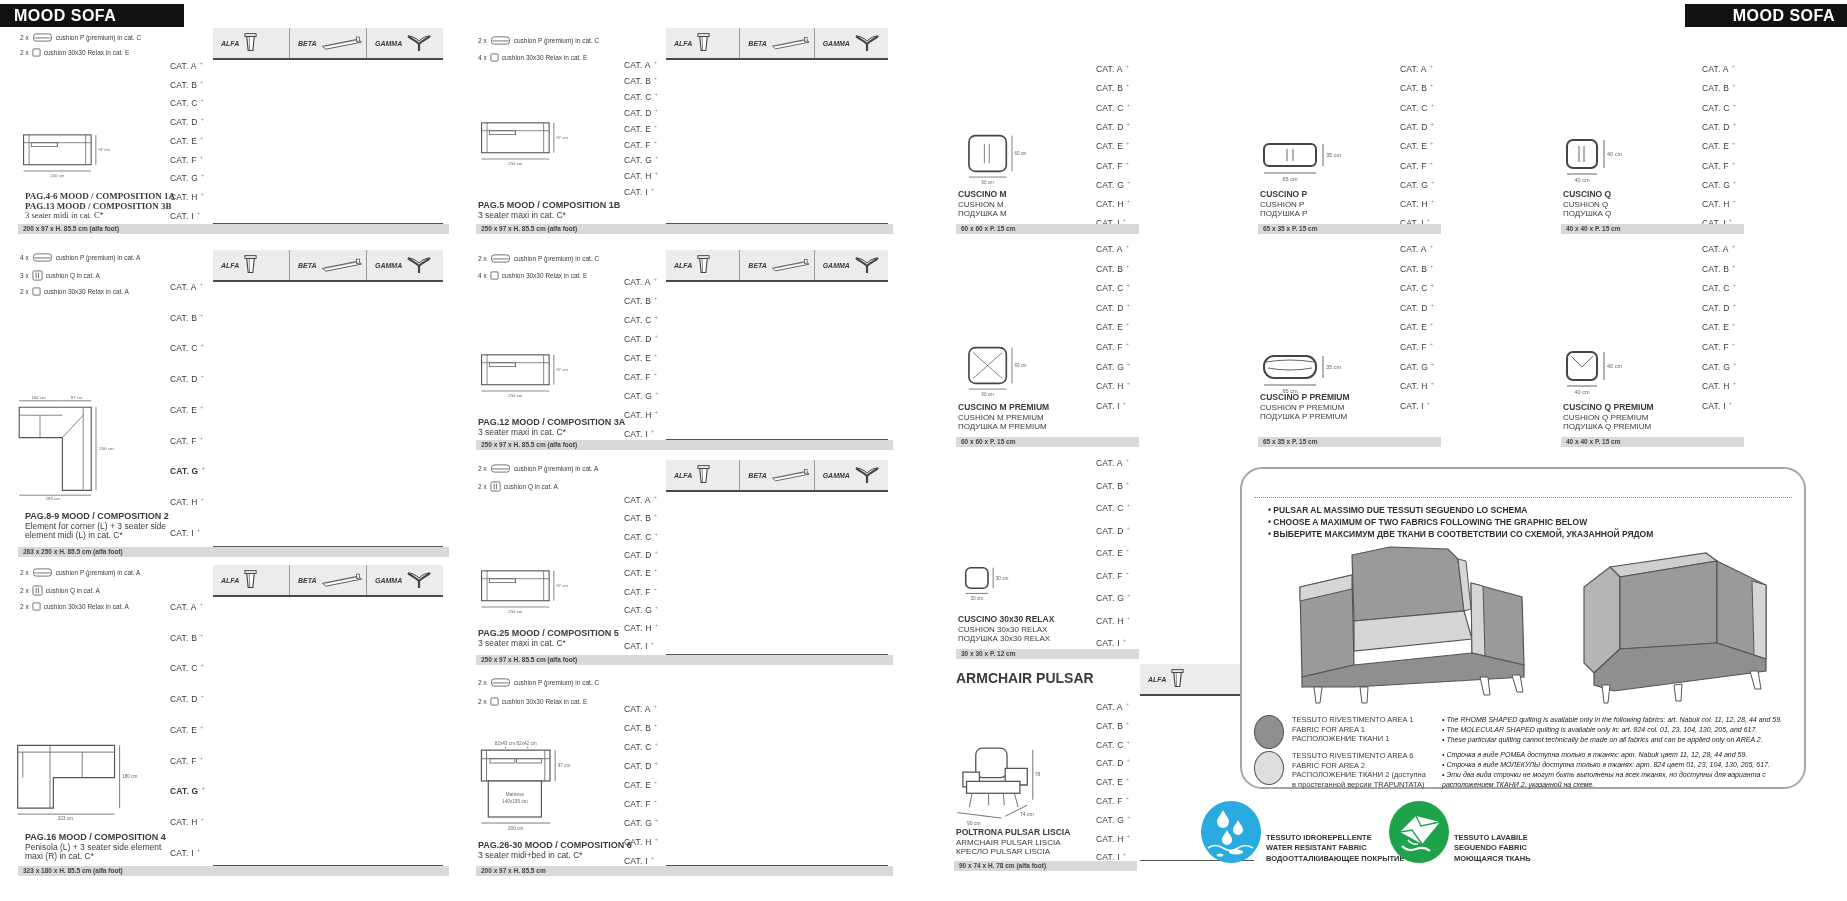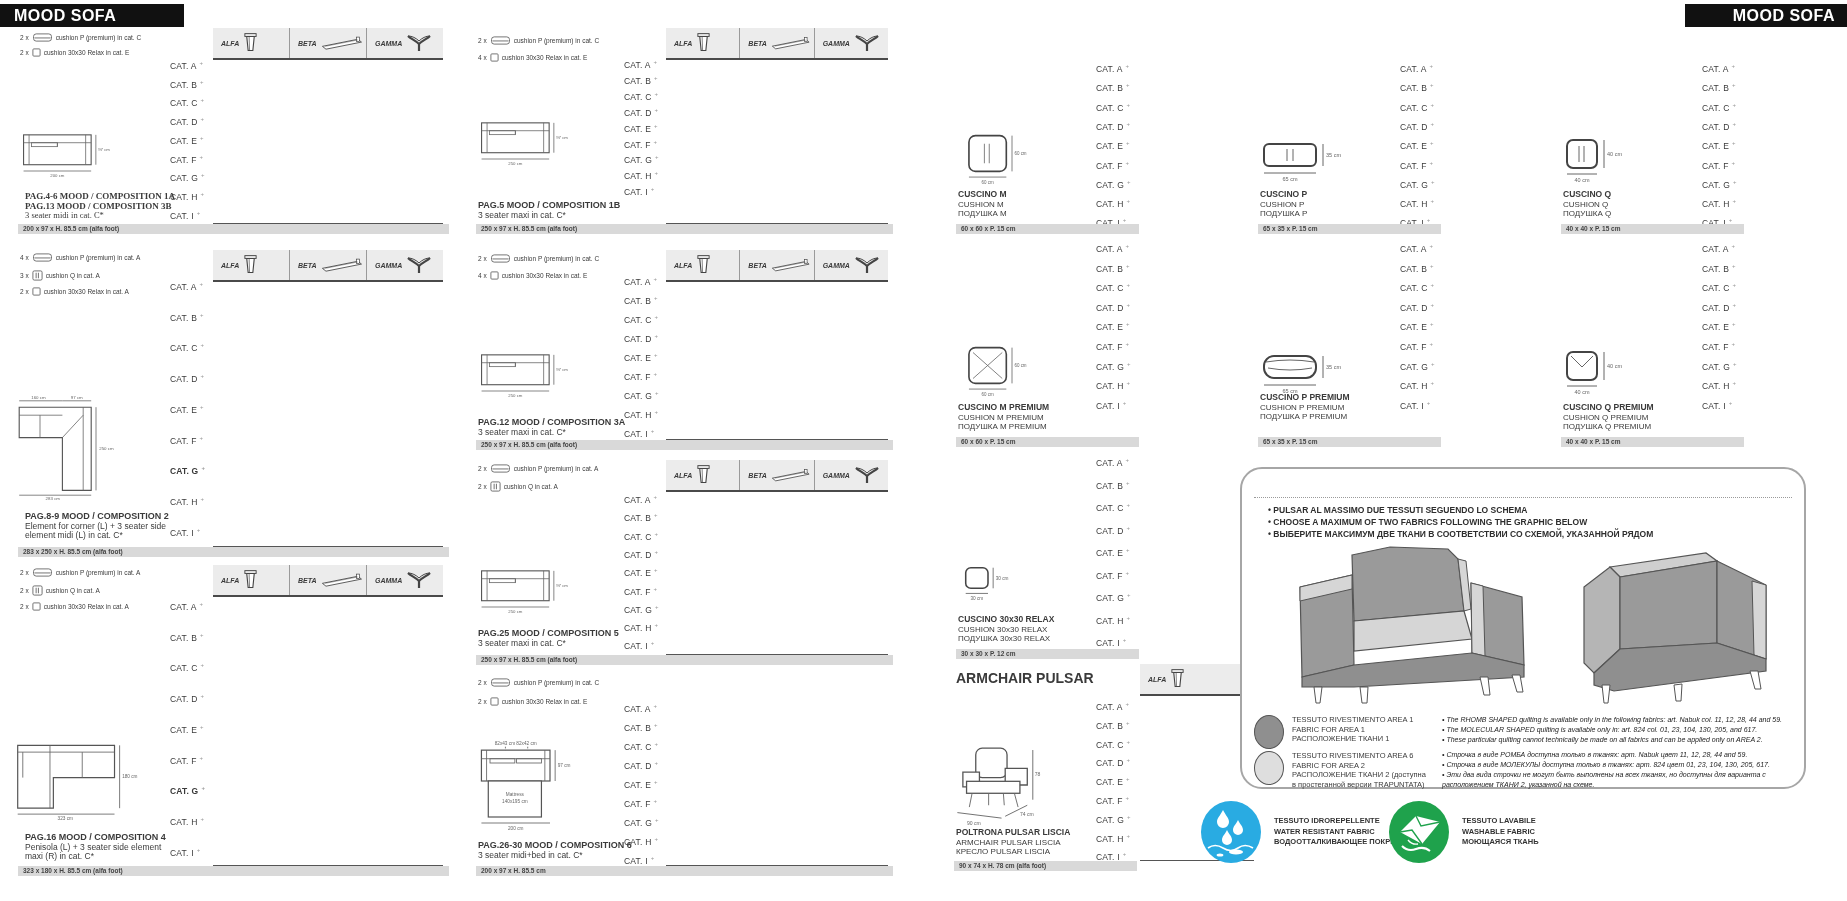--- a/index.html
+++ b/index.html
@@ -36,21 +36,21 @@
          border:2px solid #a6a6a6;border-radius:22px;background:#fff;box-sizing:border-box;}
   #panel .ptitle{position:absolute;left:0;right:0;top:7px;text-align:center;font-weight:bold;
                  font-size:13px;letter-spacing:.3px;color:#2e2e2e;white-space:nowrap;}
   #panel .prule{position:absolute;left:12px;right:12px;top:28px;border-bottom:1.5px dotted #9a9a9a;}
   #panel .bullet{position:absolute;left:26px;font-size:8.5px;font-weight:bold;white-space:nowrap;color:#2e2e2e;}
   #panel .bullet:before{content:"• ";}
   .legend-item{position:absolute;display:flex;gap:8px;}
   .legend-dot{width:28px;height:32px;border-radius:50%;border:1.5px solid #555;flex:none;}
   .legend-txt{font-size:7.5px;line-height:9.5px;white-space:nowrap;}
   .note{font-size:7px;font-style:italic;line-height:10px;color:#222;white-space:nowrap;}
-  .badge{position:absolute;display:flex;align-items:center;gap:12px;}
+  .badge{position:absolute;display:flex;align-items:flex-end;gap:4px;}
   .badge svg{flex:none;display:block;}
   .badge-txt{font-size:7.5px;line-height:10.5px;font-weight:600;color:#333;white-space:nowrap;}
   .dimtxt{fill:#666;font-size:5.5px;font-family:"Liberation Sans",sans-serif;}
   .sk{stroke:#666;fill:none;stroke-width:1;}
   .sk2{stroke:#555;fill:#fff;stroke-width:1.4;}
 </style>
 </head>
 <body>
 
 <div id="app">
@@ -857,17 +857,17 @@
     <svg width="62" height="64" viewBox="0 0 62 64">
       <ellipse cx="31" cy="32" rx="30" ry="31" fill="#1fa24c"></ellipse>
       <polygon points="12,32 28,16 52,22 34,44" fill="#fff"></polygon>
       <path d="M28,16 L33,26 L52,22" fill="none" stroke="#1fa24c" stroke-width="1.4"></path>
       <path d="M12,32 L24,30 L34,44" fill="none" stroke="#1fa24c" stroke-width="1.4"></path>
       <path d="M14,46 q6,6 14,3 q8,-3 14,2" stroke="#fff" stroke-width="2" fill="none"></path>
       <path d="M20,40 q4,5 10,4" stroke="#fff" stroke-width="1.4" fill="none"></path>
     </svg>
     <div class="badge-txt">
       <div>TESSUTO LAVABILE</div>
-      <div>WASHABLE FABRIC</div>
+      <div>SEGUENDO FABRIC</div>
       <div>МОЮЩАЯСЯ ТКАНЬ</div>
     </div>
   </div>
 </div>
 
 </body></html>

